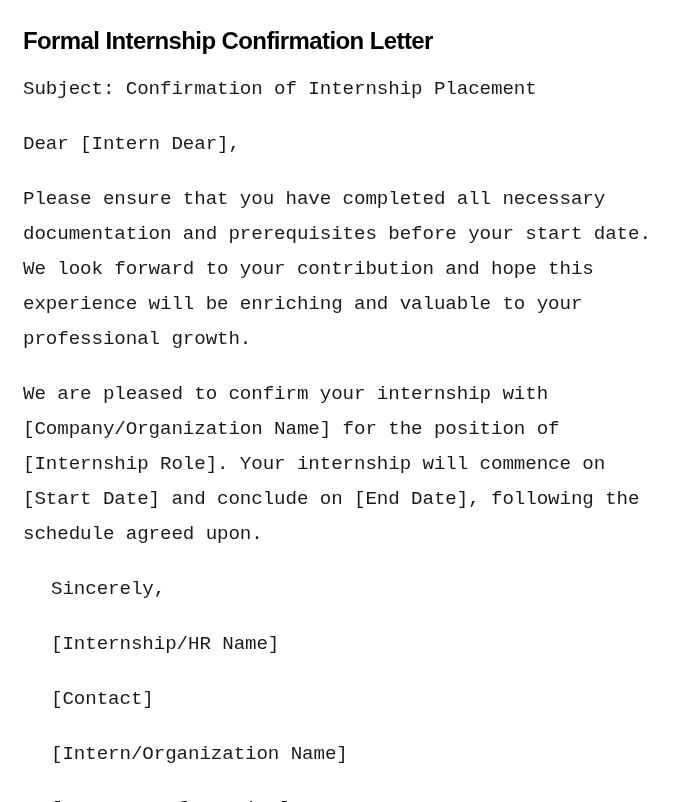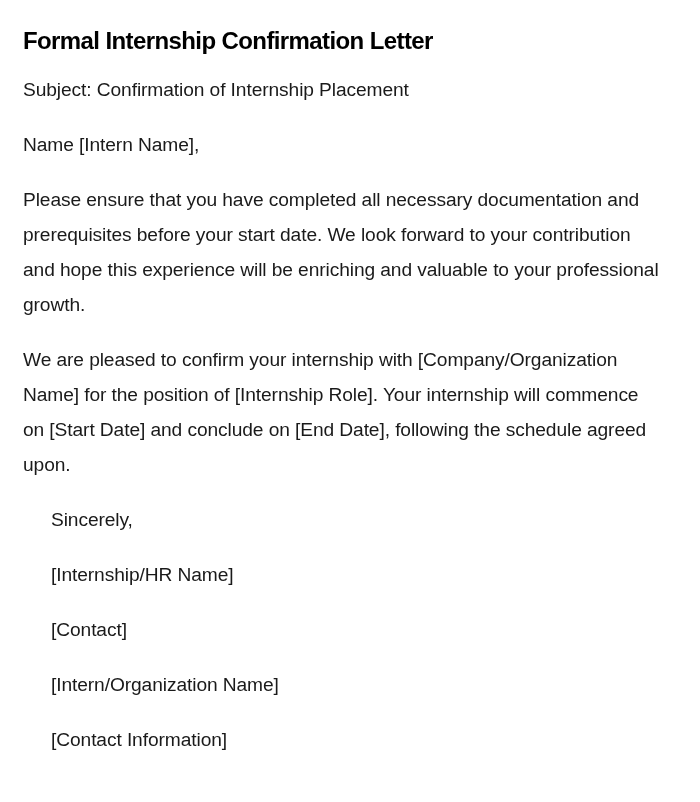--- a/index.html
+++ b/index.html
@@ -27,31 +27,32 @@
       margin: 0 0 14px 0;
       line-height: 34px;
       color: #000000;
     }
     .para {
       font-size: 19.2px;
       line-height: 35px;
       margin: 0 0 20px 0;
       letter-spacing: -0.1px;
       color: #1a1a1a;
+      font-family: Liberation Mono, monospace;
     }
     .para.single { margin-bottom: 20px; margin-left: 28px; }
     .subject { margin-bottom: 20px; }
   </style>
 </head>
 <body>
 
 <div class="page">
   <h1 class="title">Formal Internship Confirmation Letter</h1>
   <p class="para subject">Subject: Confirmation of Internship Placement</p>
-  <p class="para">Name [Intern Name],</p>
+  <p class="para">Dear [Intern Dear],</p>
   <p class="para">Please ensure that you have completed all necessary documentation and prerequisites before your start date. We look forward to your contribution and hope this experience will be enriching and valuable to your professional growth.</p>
   <p class="para">We are pleased to confirm your internship with [Company/Organization Name] for the position of [Internship Role]. Your internship will commence on [Start Date] and conclude on [End Date], following the schedule agreed upon.</p>
   <p class="para single">Sincerely,</p>
   <p class="para single">[Internship/HR Name]</p>
   <p class="para single">[Contact]</p>
   <p class="para single">[Intern/Organization Name]</p>
   <p class="para single">[Contact Information]</p>
 </div>
 
 </body></html>

